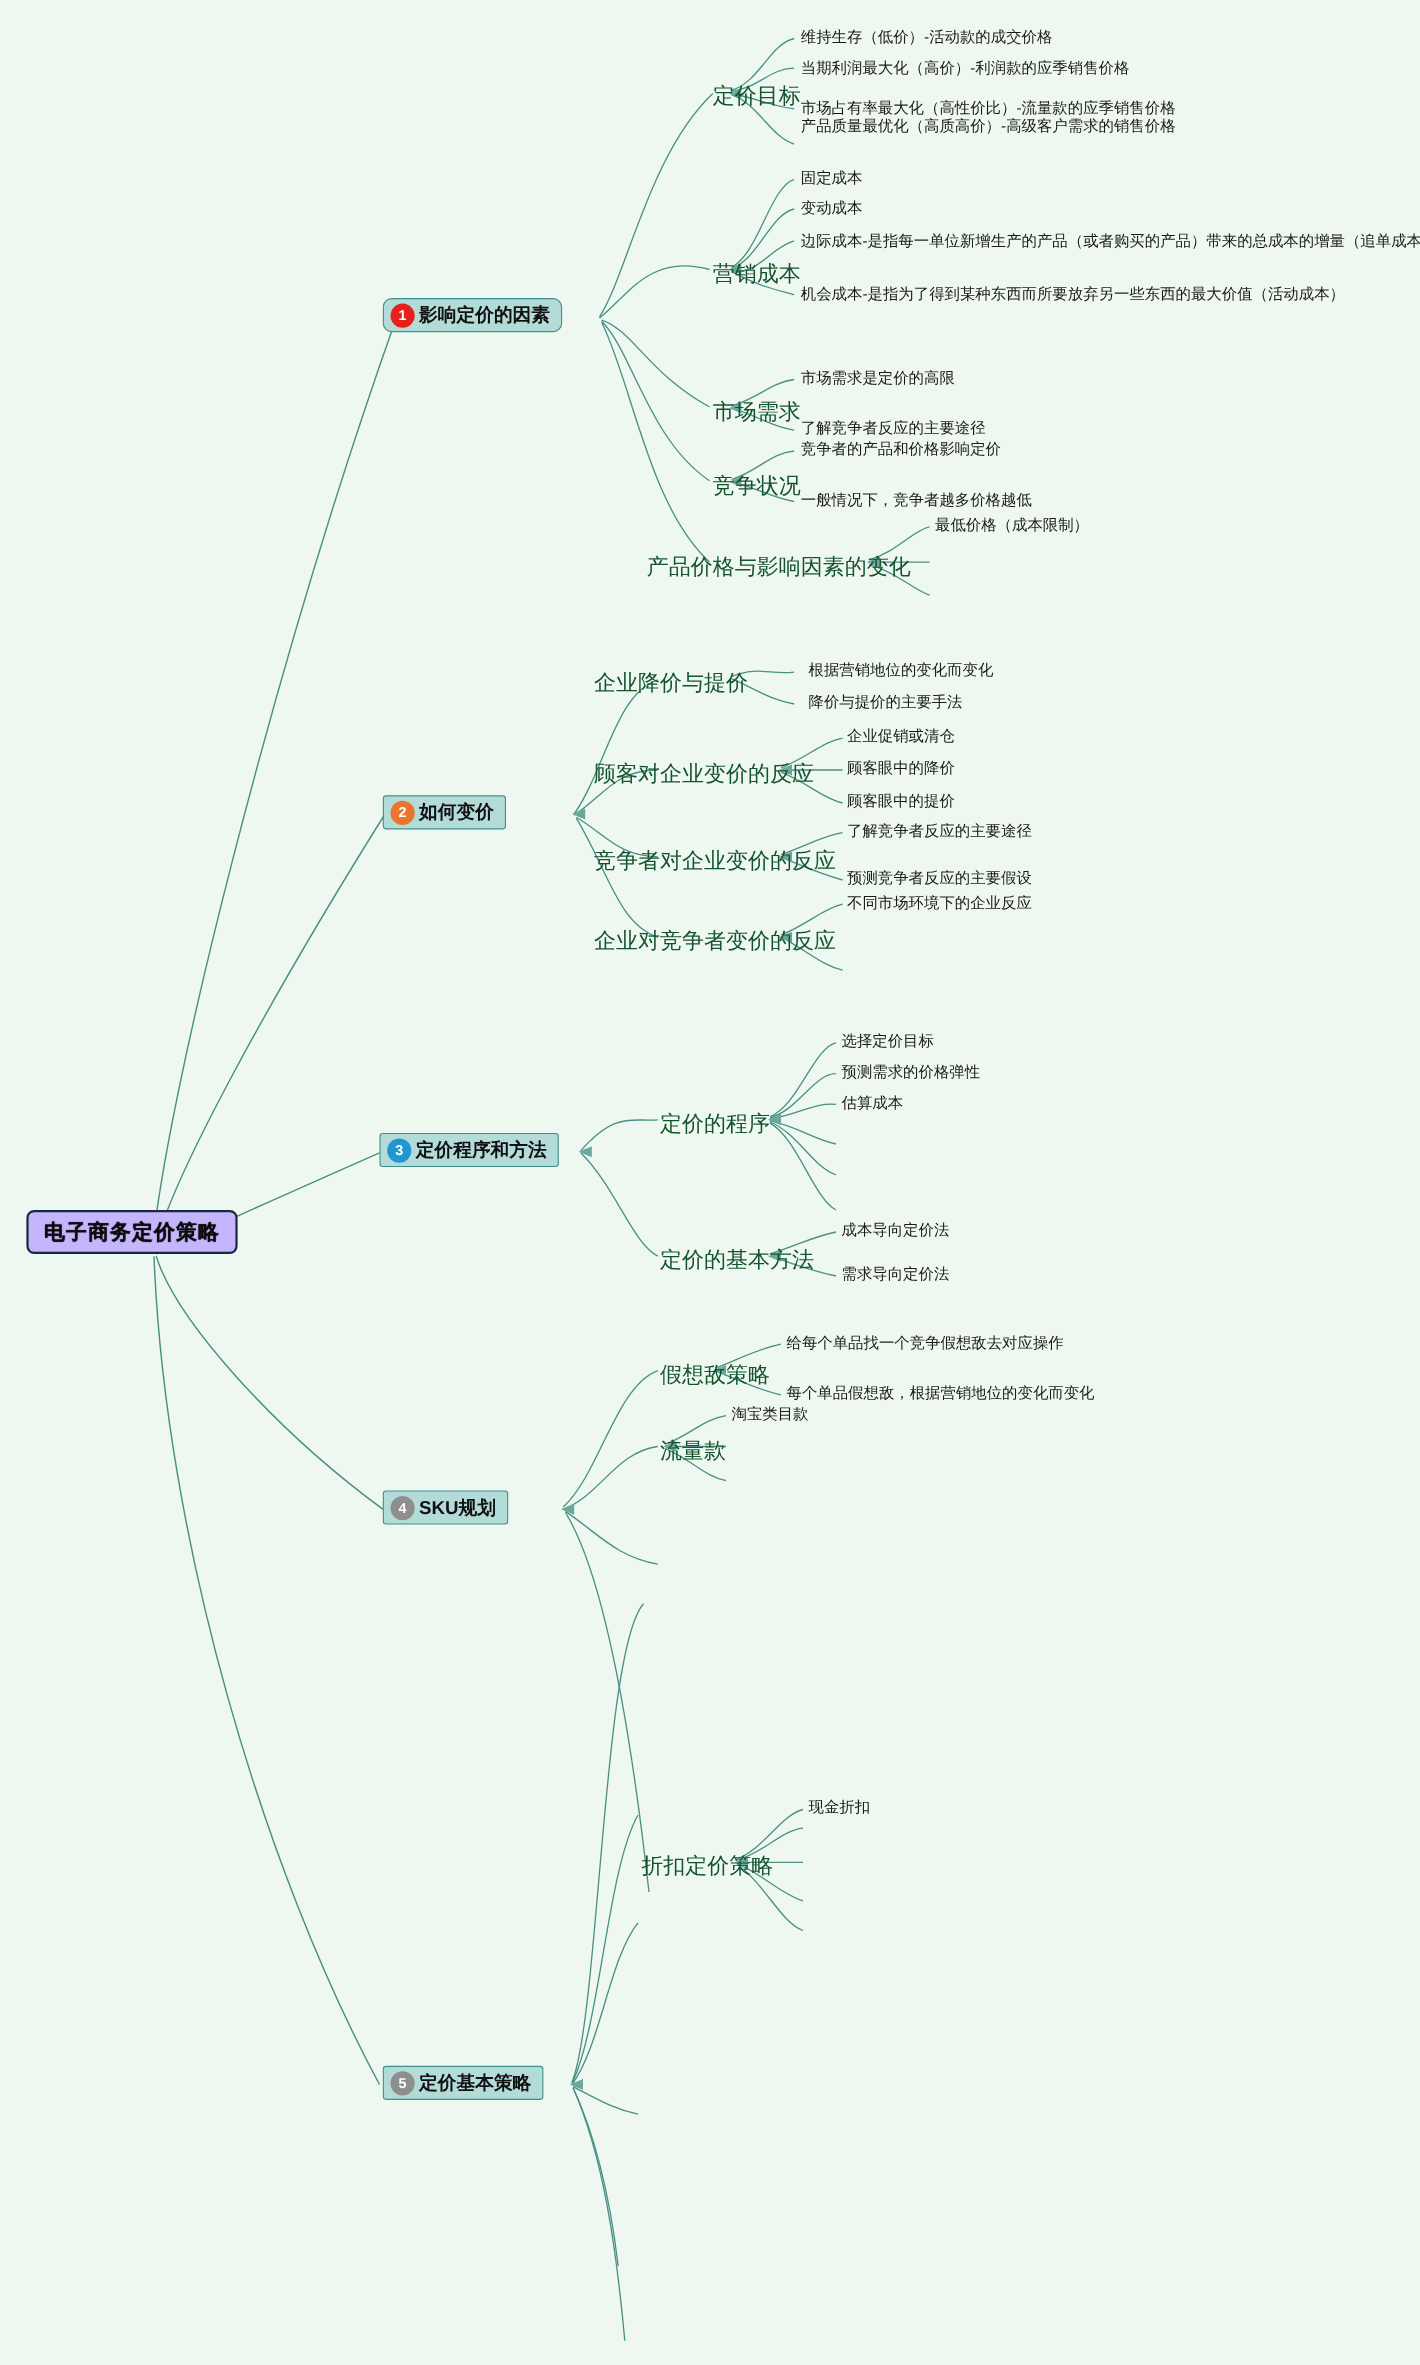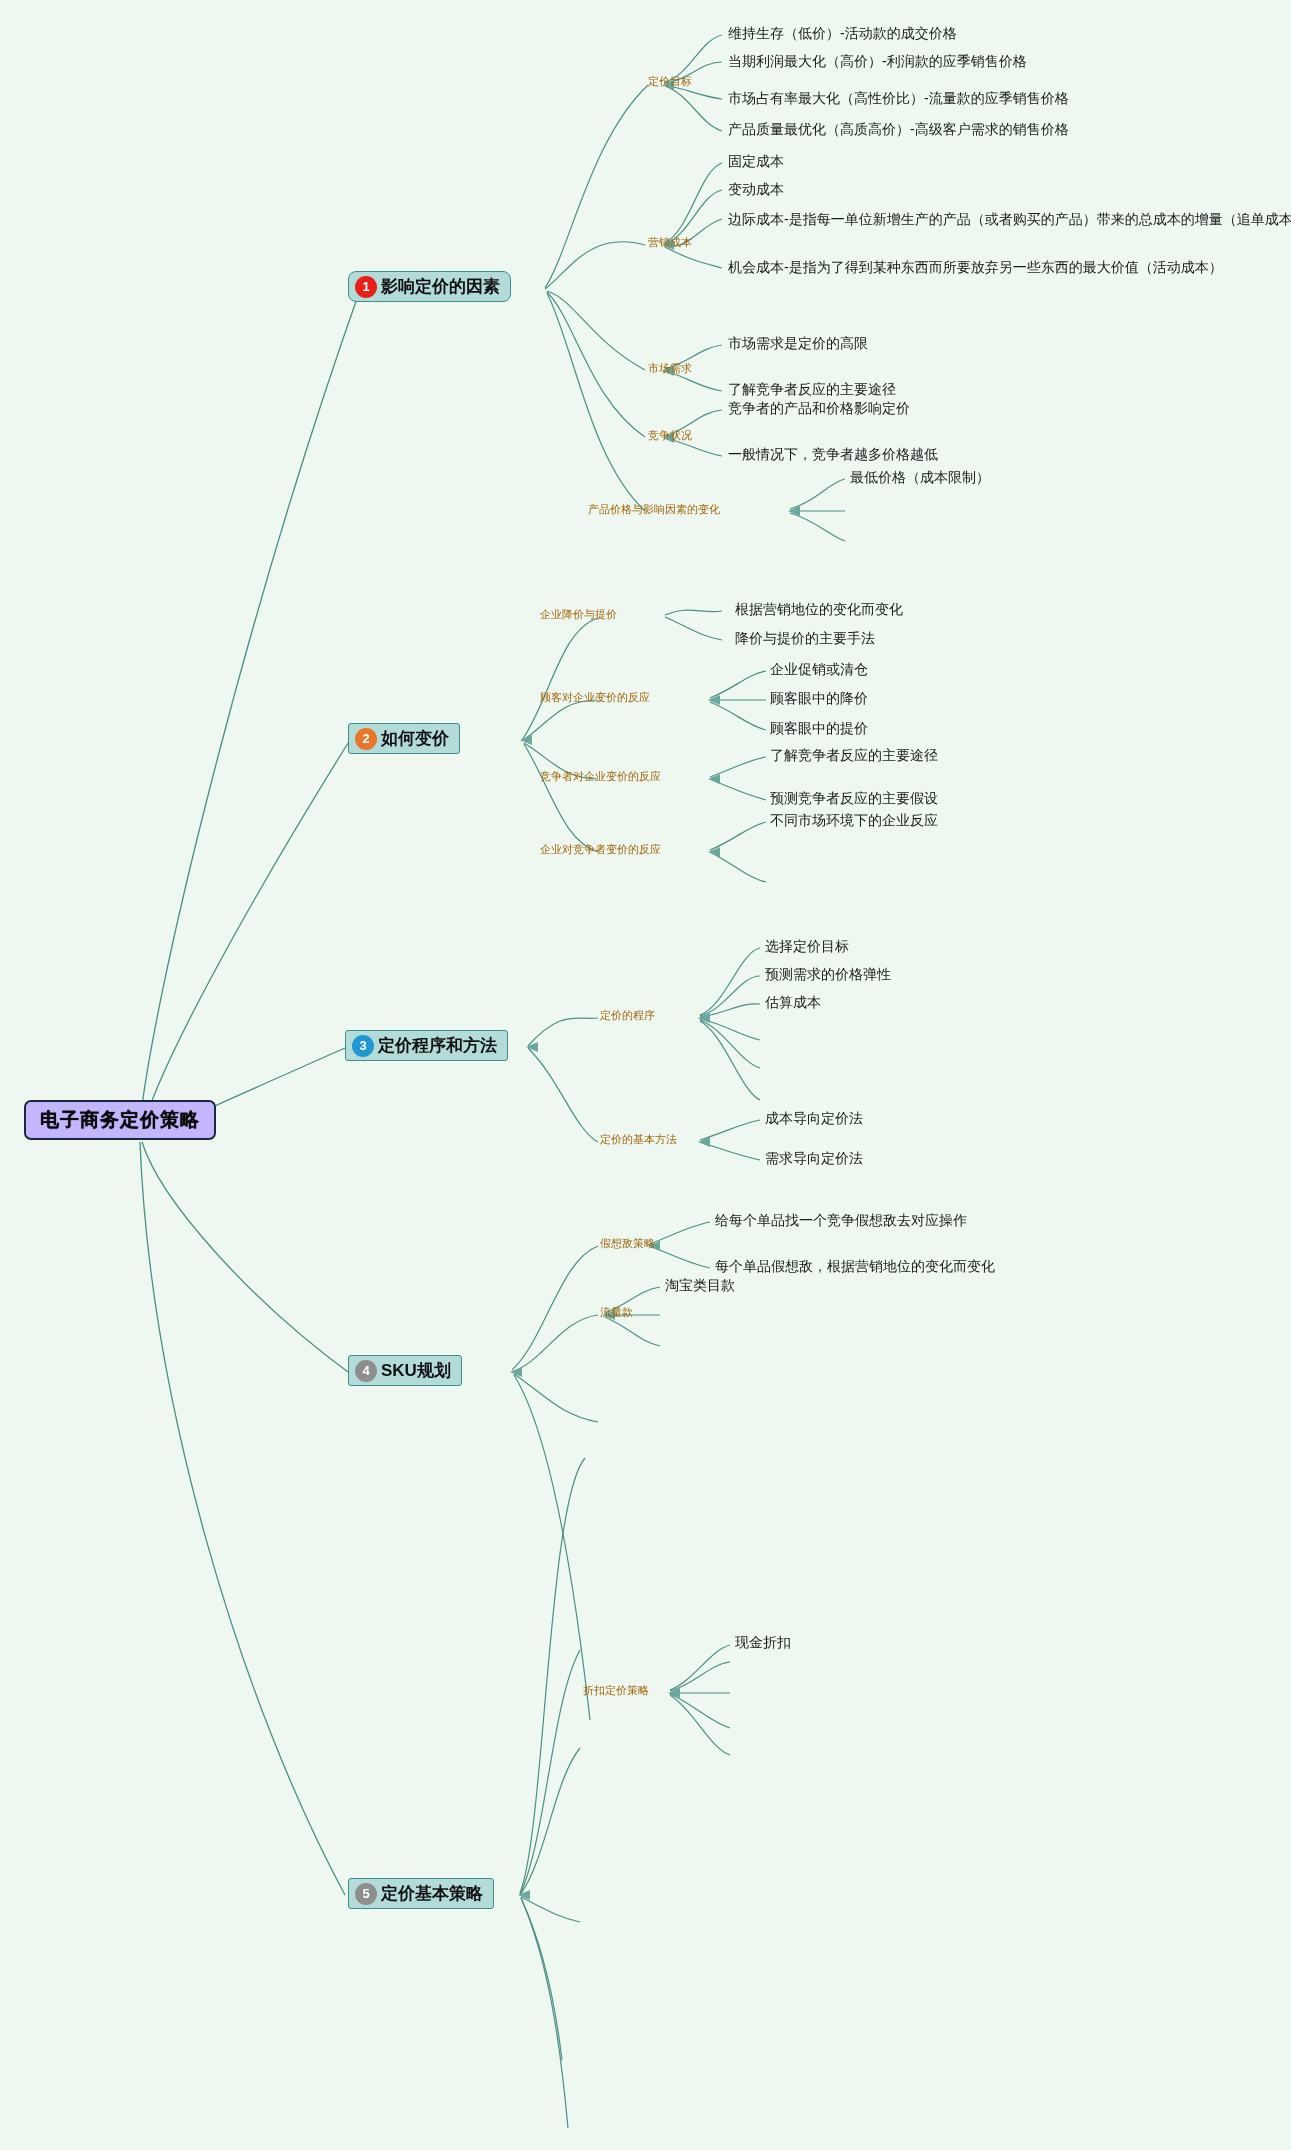--- a/index.html
+++ b/index.html
@@ -49,21 +49,21 @@
     color:#fff;font-size:13px;font-weight:bold;
     flex:0 0 auto;
     line-height:1;
   }
   .b-red{background:#e8201c;}
   .b-orange{background:#e8762c;}
   .b-blue{background:#2196d3;}
   .b-gray{background:#8e8e8e;}
 
   
-  .t2{font-size:11px;color:#a16207;}
+  .t2{font-size:20px;color:#14532d;}
   .t3{font-size:14px;color:#1a1a1a;}
   .t3.wrap{white-space:normal;width:600px;line-height:1.45;}
 </style>
 </head>
 <body>
 
 <div id="canvas">
 
   <svg class="links" viewBox="0 0 1291 2150">
     <g fill="none" stroke="#4a8f84" stroke-width="1.2">
@@ -185,21 +185,21 @@
 
   <div class="node branch rounded" style="left:348px;top:271px;">
     <span class="bullet b-red">1</span>
     <span>影响定价的因素</span>
   </div>
 
   <div class="node t2" style="left:648px;top:74px;"><span>定价目标</span></div>
   <div class="node t3" style="left:728px;top:25px;"><span>维持生存（低价）-活动款的成交价格</span></div>
   <div class="node t3" style="left:728px;top:53px;"><span>当期利润最大化（高价）-利润款的应季销售价格</span></div>
   <div class="node t3" style="left:728px;top:90px;"><span>市场占有率最大化（高性价比）-流量款的应季销售价格</span></div>
-  <div class="node t3" style="left:728px;top:121px;"><span>产品质量最优化（高质高价）-高级客户需求的销售价格</span></div>
+  <div class="node t3" style="left:728px;top:106px;"><span>产品质量最优化（高质高价）-高级客户需求的销售价格</span></div>
 
   <div class="node t2" style="left:648px;top:235px;"><span>营销成本</span></div>
   <div class="node t3" style="left:728px;top:153px;"><span>固定成本</span></div>
   <div class="node t3" style="left:728px;top:181px;"><span>变动成本</span></div>
   <div class="node t3 wrap" style="left:728px;top:209px;width:610px;"><span>边际成本-是指每一单位新增生产的产品（或者购买的产品）带来的总成本的增量（追单成本）</span></div>
   <div class="node t3" style="left:728px;top:259px;"><span>机会成本-是指为了得到某种东西而所要放弃另一些东西的最大价值（活动成本）</span></div>
 
   <div class="node t2" style="left:648px;top:361px;"><span>市场需求</span></div>
   <div class="node t3" style="left:728px;top:335px;"><span>市场需求是定价的高限</span></div>
   <div class="node t3" style="left:728px;top:381px;"><span>了解竞争者反应的主要途径</span></div>

